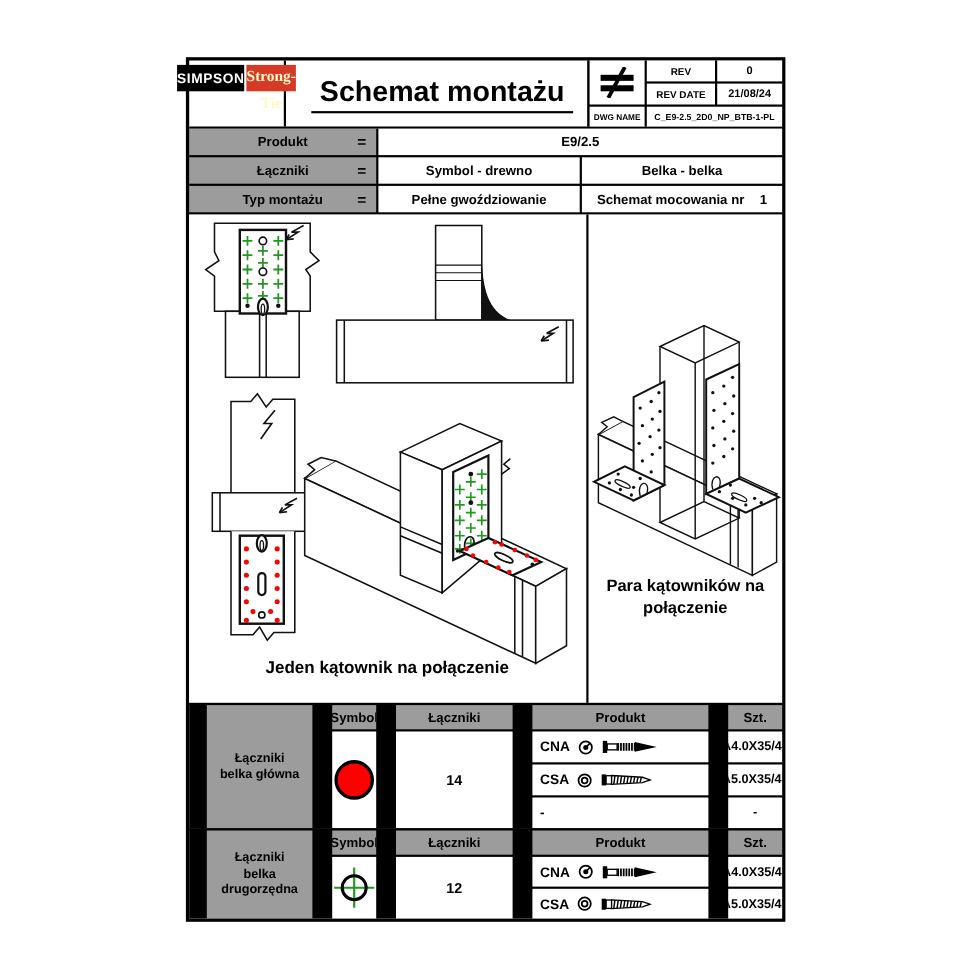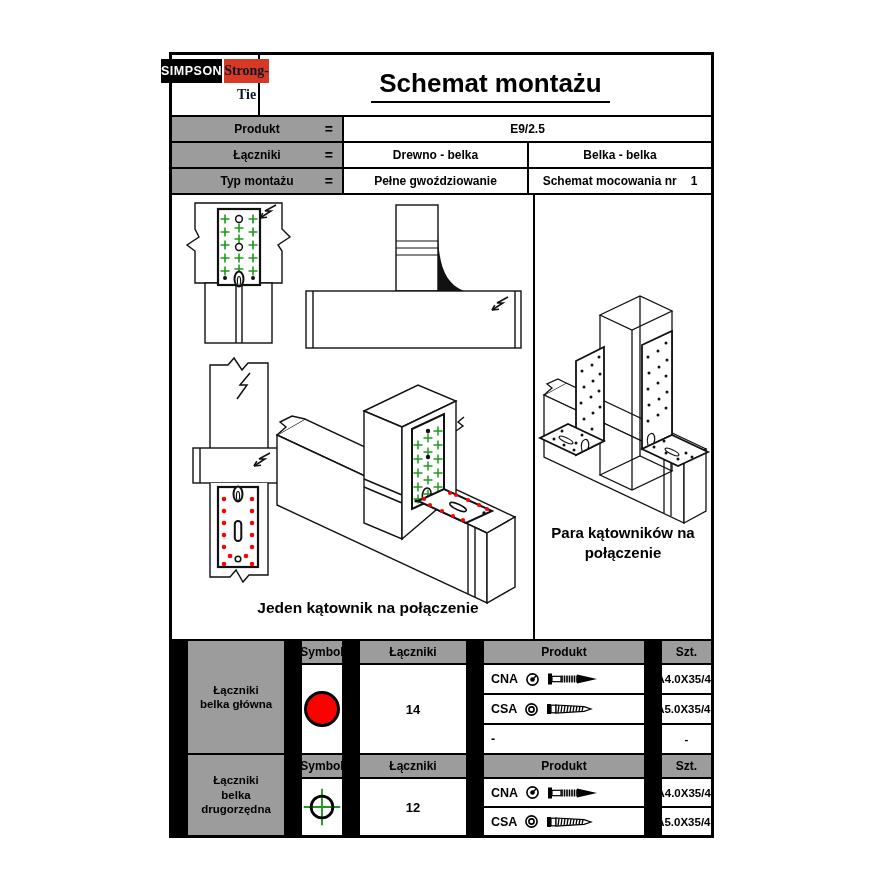--- a/index.html
+++ b/index.html
@@ -8,21 +8,21 @@
   .frame{position:absolute;left:169px;top:52px;width:545px;height:786px;
          border:3px solid #000;box-sizing:border-box;background:#fff;}
 
   
   .header{position:absolute;left:0;top:0;width:100%;height:62px;
           border-bottom:2px solid #000;box-sizing:border-box;display:flex;}
   .logo-cell{width:88px;border-right:2px solid #000;box-sizing:border-box;
              padding:4px 3px;display:flex;flex-direction:row;gap:2px;justify-content:center;}
   .logo-black{background:#000;color:#fff;font-weight:bold;font-size:12.5px;
               text-align:center;height:24px;line-height:24px;letter-spacing:.5px;}
-  .logo-red{color:#0f172a;font-family:"Liberation Serif",serif;font-weight:bold;
+  .logo-red{color:#fef9c3;font-family:"Liberation Serif",serif;font-weight:bold;
             font-size:14px;text-align:center;height:24px;line-height:24px;}
   .title-cell{flex:1;display:flex;align-items:center;justify-content:center;padding-left:10px;}
   .title-text{font-size:26px;font-weight:bold;border-bottom:2.5px solid #000;padding:0 8px 2px;}
   .tblock{width:177px;border-left:2px solid #000;box-sizing:border-box;
           display:grid;grid-template-columns:50px 62px 1fr;grid-template-rows:19px 19px 1fr;
           gap:2px;background:#000;}
   .tblock>div{background:#fff;display:flex;align-items:center;justify-content:center;
               font-weight:bold;overflow:hidden;}
   .neq-cell{grid-row:1/3;}
   .tb-small{font-size:9px;}
@@ -39,21 +39,21 @@
   .info-label .eq{position:absolute;right:9px;font-size:14px;font-weight:bold;}
   .info-value{background:#fff;display:flex;align-items:center;justify-content:center;
               font-weight:bold;font-size:12px;}
   .span2{grid-column:2/4;}
   .num-gap{margin-left:14px;}
 
   
   .draw{position:absolute;left:0;top:140px;width:100%;height:444px;background:#fff;}
   .divider{position:absolute;left:361px;top:0;width:2px;height:100%;background:#000;}
   .caption{position:absolute;font-weight:bold;text-align:center;}
-  .caption-left{left:36px;top:404px;width:320px;font-size:15.5px;}
+  .caption-left{left:20px;top:404px;width:320px;font-size:15.5px;}
   .caption-right{left:368px;top:328px;width:166px;font-size:15px;line-height:1.3;}
   .draw svg{position:absolute;left:0;top:0;}
 
   
   .ftable{position:absolute;left:0;width:100%;box-sizing:border-box;background:#000;
           border-top:2px solid #000;display:grid;
           grid-template-columns:112px 56px 122px 176px 1fr;gap:2px;}
   .t1{top:584px;height:114px;grid-template-rows:22px 28px 28px 1fr;}
   .t2{top:698px;height:82px;grid-template-rows:22px 27px 1fr;}
   .cell{background:#fff;display:flex;align-items:center;justify-content:center;overflow:hidden;margin-left:16px;}
@@ -79,34 +79,49 @@
   <div class="frame">
 
     <div class="header">
       <div class="logo-cell">
         <div class="logo-black">SIMPSON</div>
         <div class="logo-red" style="background:#d63a26">Strong-Tie</div>
       </div>
       <div class="title-cell">
         <span class="title-text">Schemat montażu</span>
       </div>
+      <div class="tblock">
+        <div class="neq-cell">
+          <svg width="34" height="28" viewBox="0 0 34 28">
+            <rect x="2" y="7" width="30" height="5.5" fill="#000"></rect>
+            <rect x="2" y="16.5" width="30" height="5.5" fill="#000"></rect>
+            <line x1="24" y1="0" x2="9" y2="28" stroke="#000" stroke-width="3.5"></line>
+          </svg>
+        </div>
+        <div class="tb-small">REV</div>
+        <div class="tb-val">0</div>
+        <div class="tb-small">REV DATE</div>
+        <div class="tb-val">21/08/24</div>
+        <div class="dwg-label">DWG NAME</div>
+        <div class="dwg-val">C_E9-2.5_2D0_NP_BTB-1-PL</div>
+      </div>
     </div>
 
     <div class="info">
       <div class="info-label grey">
         <span>Produkt</span>
         <span class="eq">=</span>
       </div>
       <div class="info-value span2">E9/2.5</div>
 
       <div class="info-label grey">
         <span>Łączniki</span>
         <span class="eq">=</span>
       </div>
-      <div class="info-value">Drewno - belka</div>
+      <div class="info-value">Symbol - drewno</div>
       <div class="info-value">Belka - belka</div>
 
       <div class="info-label grey">
         <span>Typ montażu</span>
         <span class="eq">=</span>
       </div>
       <div class="info-value">Pełne gwoździowanie</div>
       <div class="info-value">
         <span>Schemat mocowania nr</span>
         <span class="num-gap">1</span>

